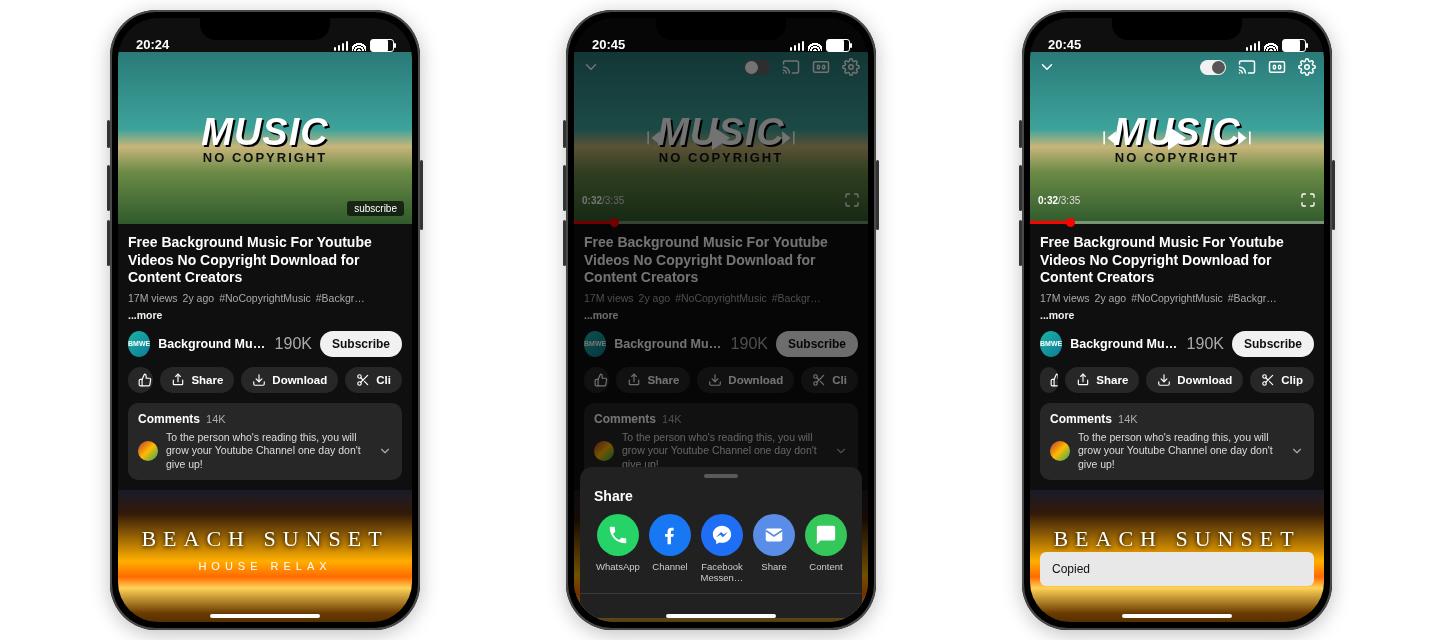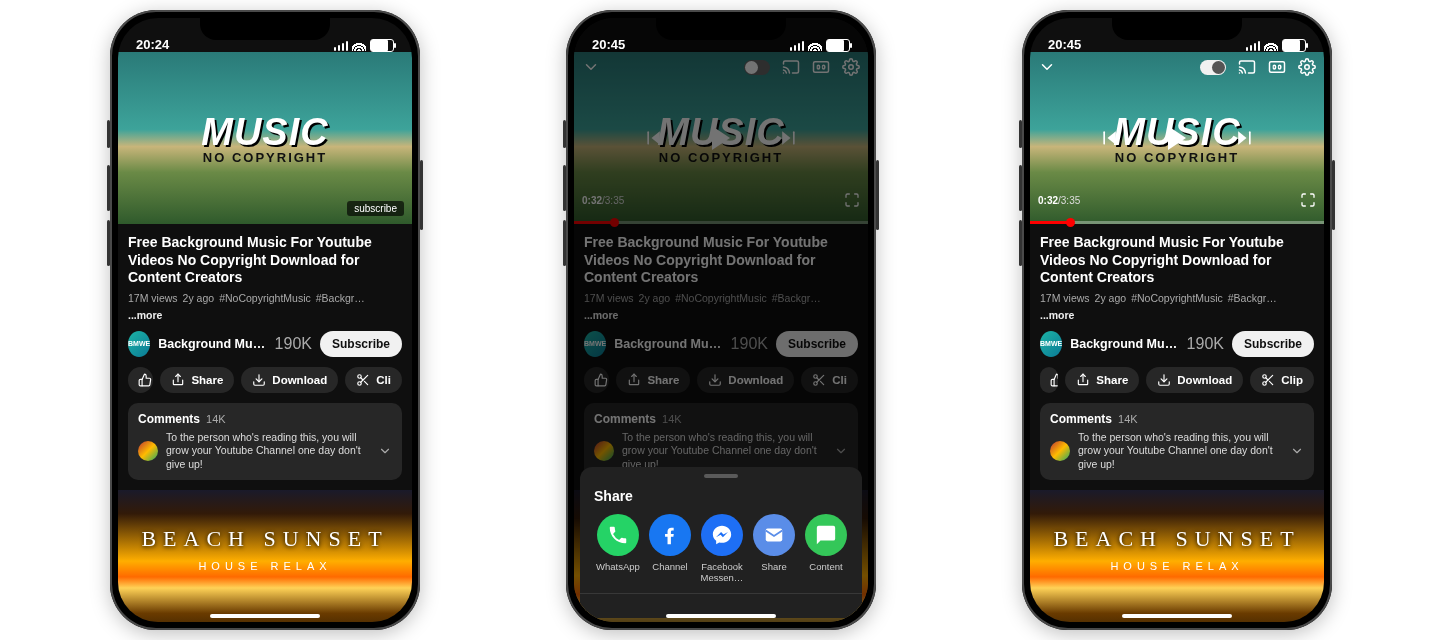--- a/index.html
+++ b/index.html
@@ -601,16 +601,17 @@
       <div class="rec">
         <div class="thumb">
           <div class="t1">BEACH SUNSET</div>
           <div class="t2">HOUSE RELAX</div>
 
         </div>
 
       </div>
       </div>
 
+      <div class="toast">Copied</div>
       <div class="home-ind"></div>
     </div>
     </div>
   </div>
 
 </body></html>

